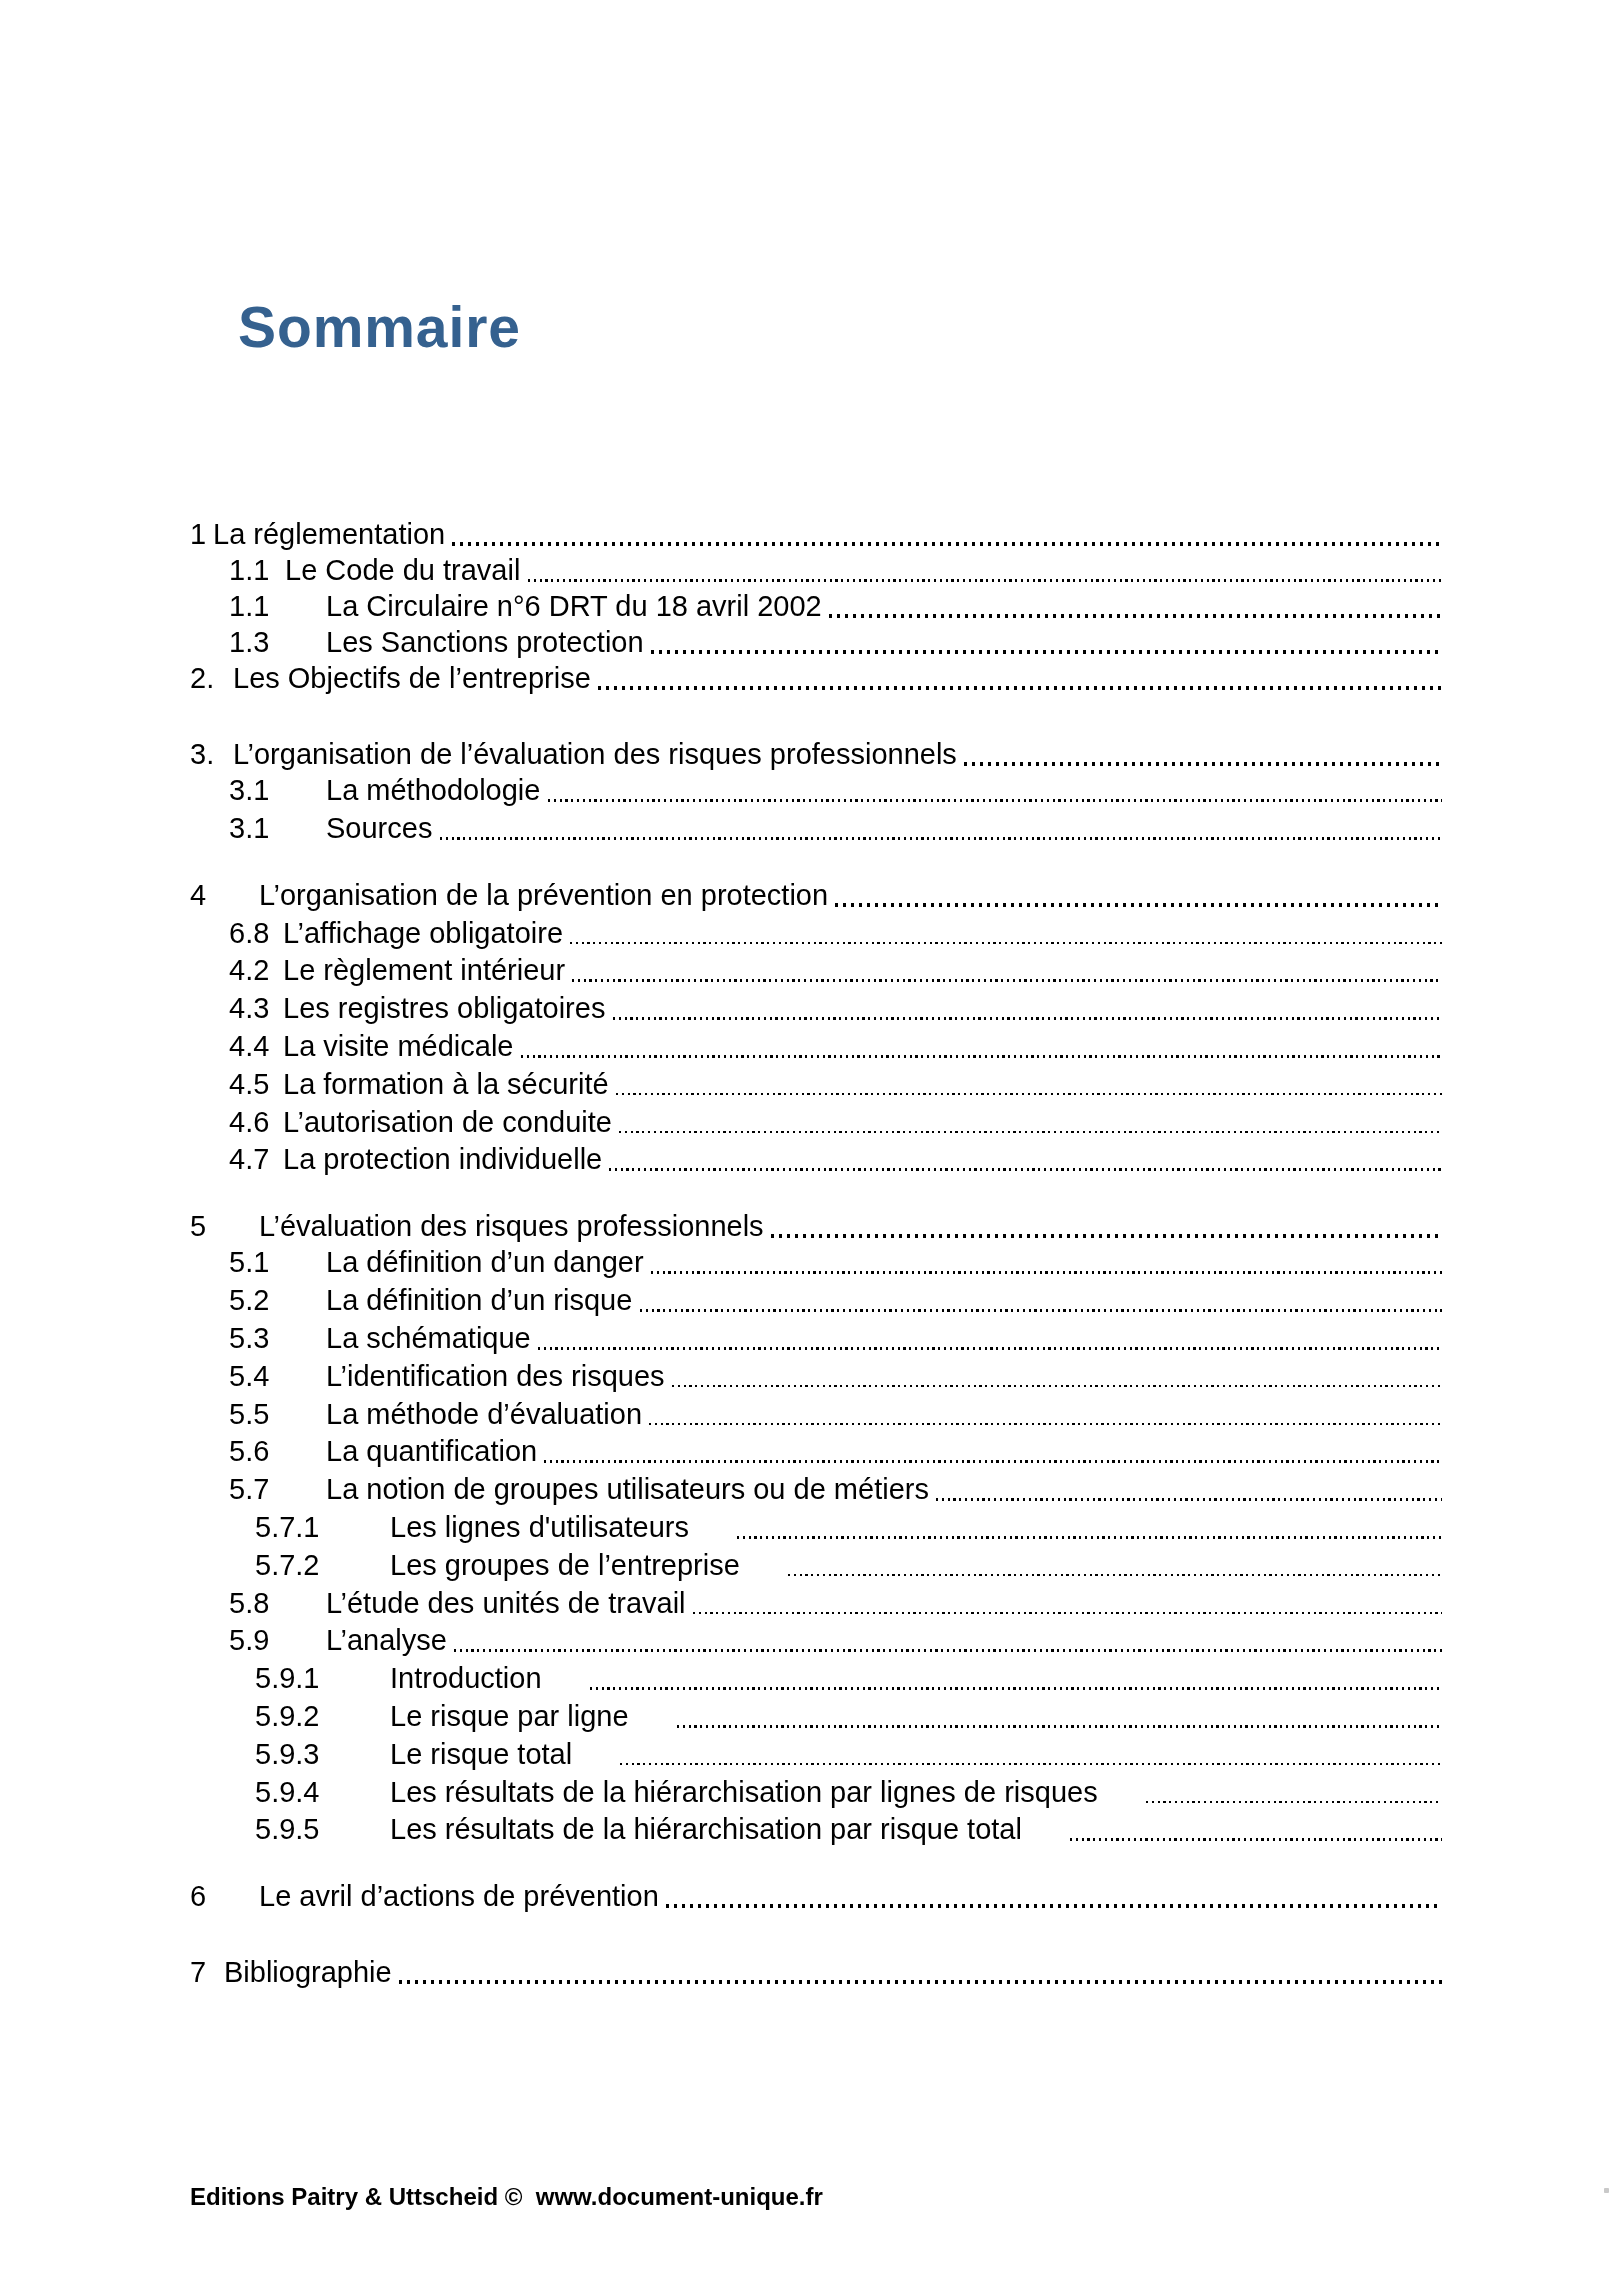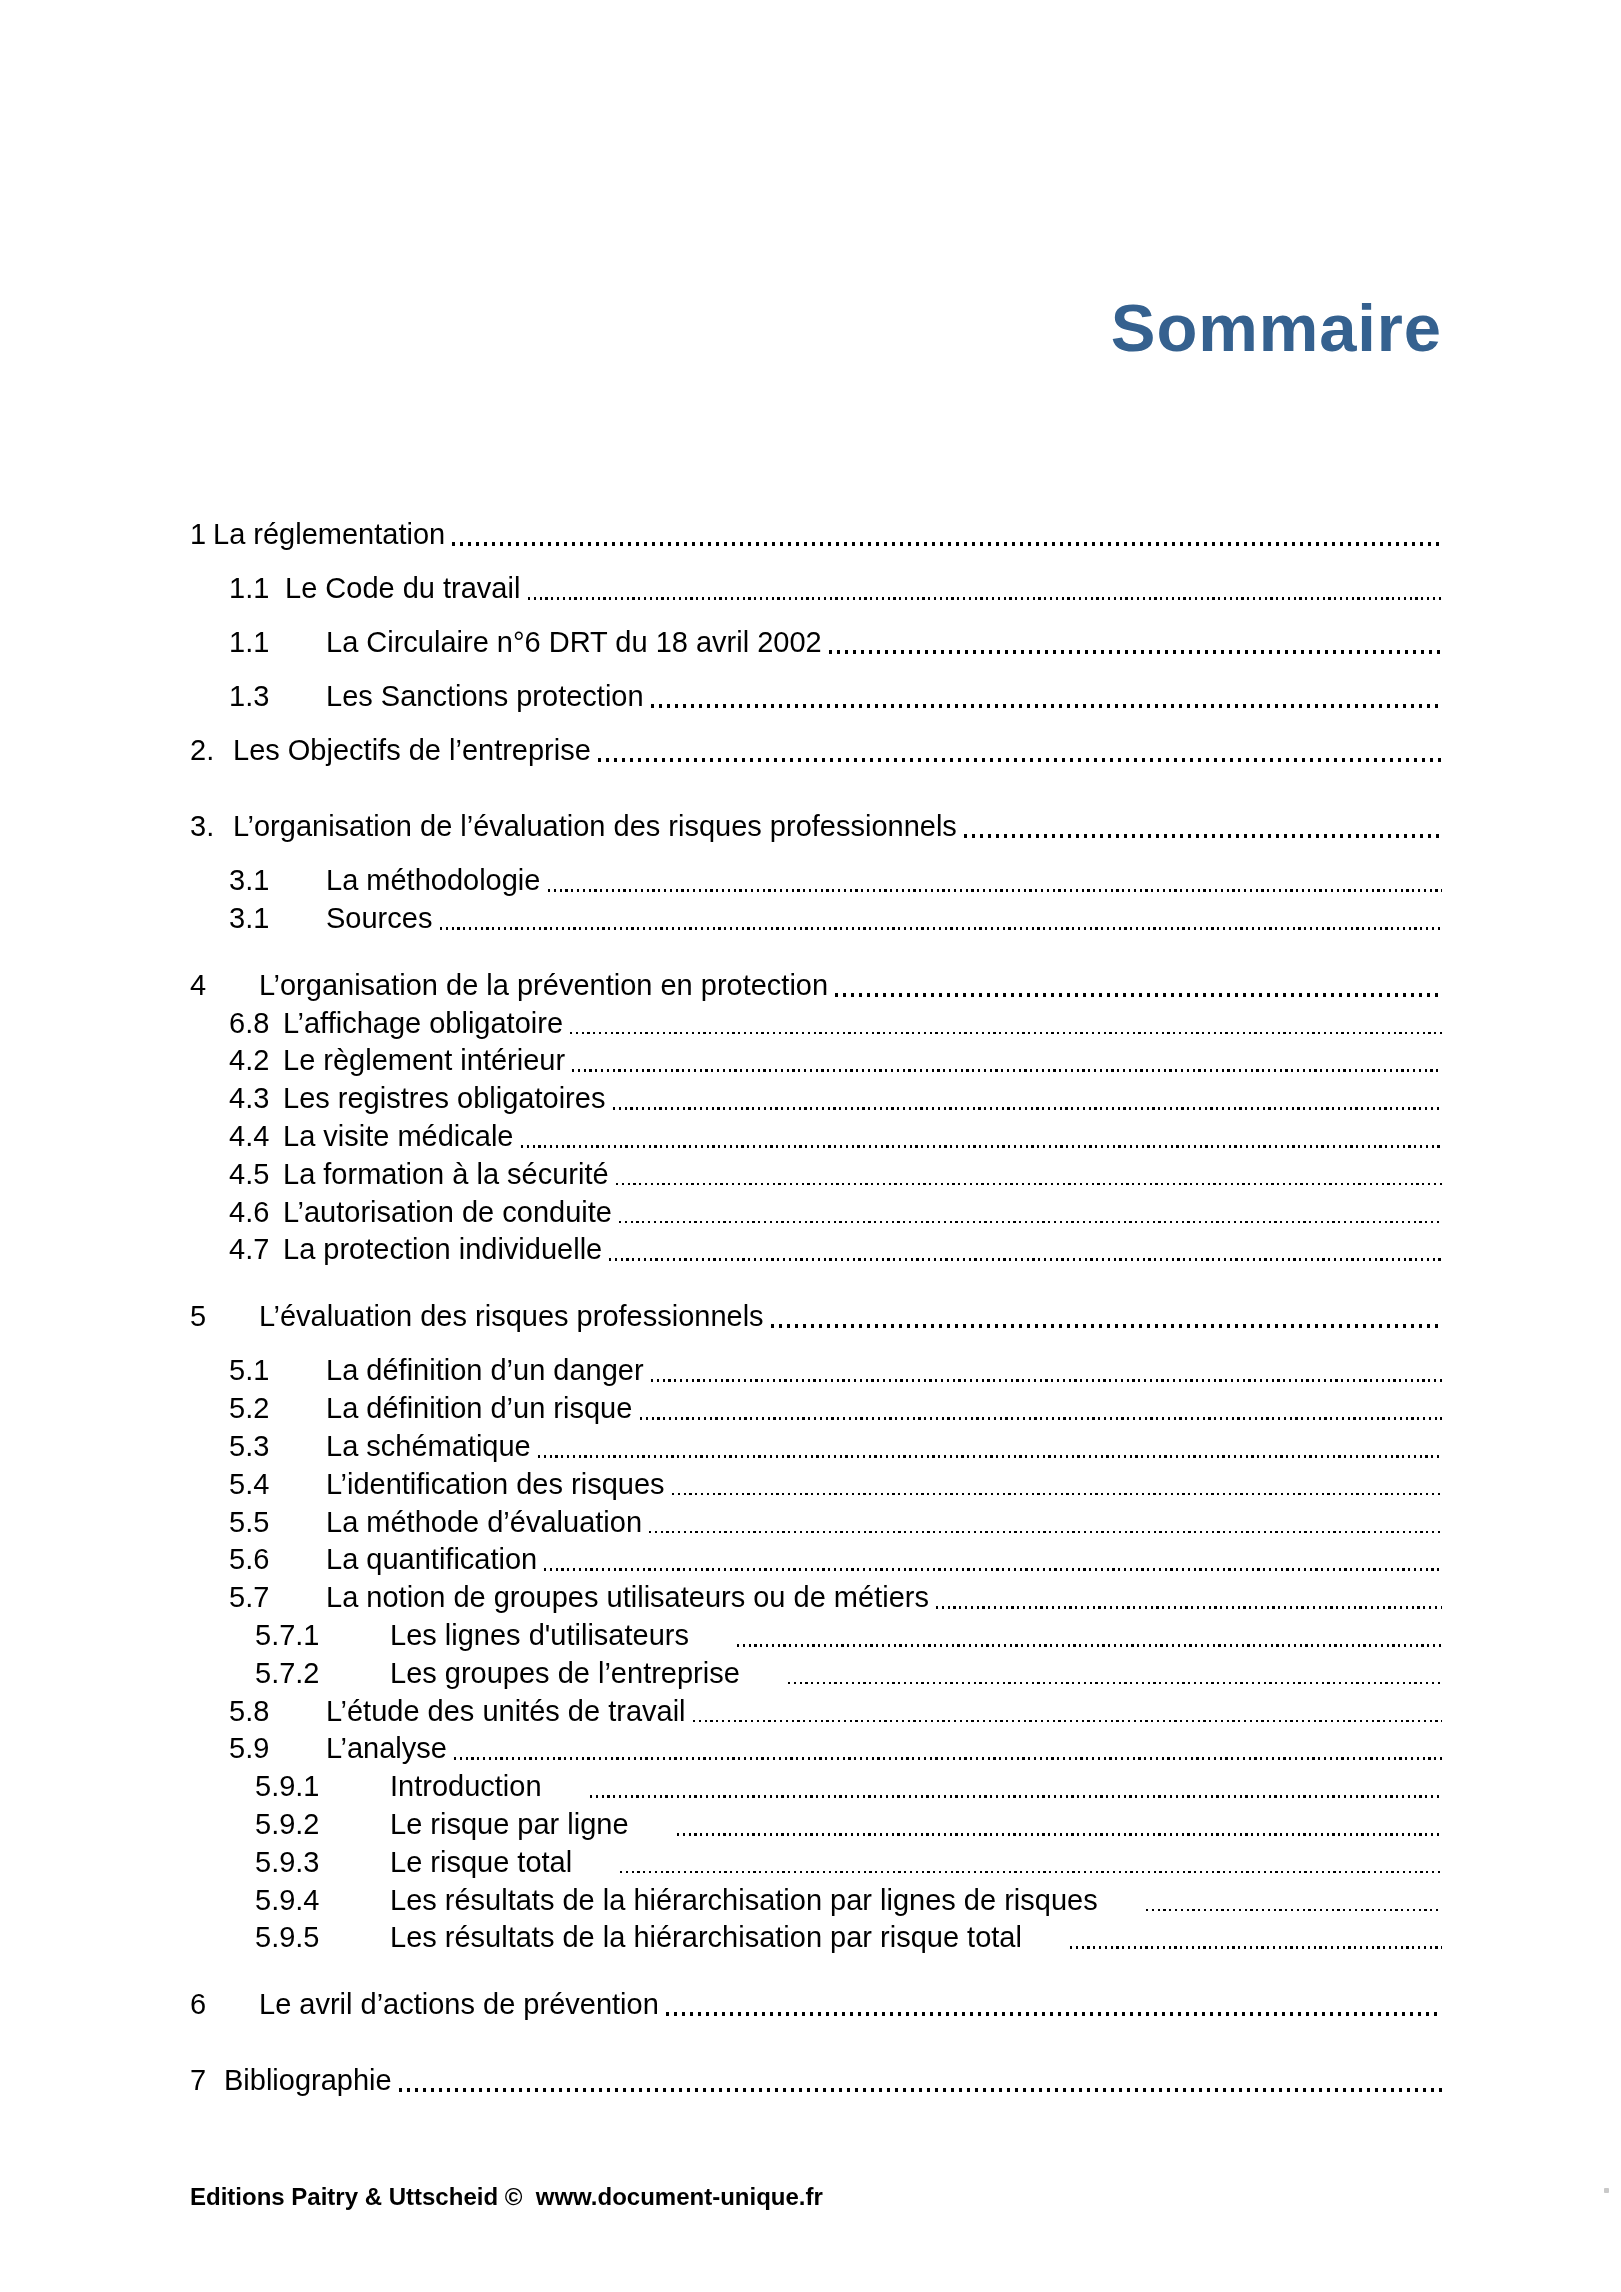--- a/index.html
+++ b/index.html
@@ -3,22 +3,22 @@
 <meta charset="utf-8">
 <style>
   html,body{margin:0;padding:0;}
   body{
     width:1622px;height:2293px;position:relative;overflow:hidden;
     background:#ffffff;color:#000;
     font-family:"Liberation Sans", sans-serif;
   }
   .content{padding:296px 180px 0 190px;}
   .doc-title{
-    font-size:67px;font-weight:bold;line-height:63px;letter-spacing:0.9px;
-    text-align:right;margin:0 0 157px 0;padding-left:48px;
+    font-size:57px;font-weight:bold;line-height:63px;letter-spacing:0.9px;
+    text-align:left;margin:0 0 157px 0;padding-left:48px;
     color:#35618F;
   }
   .toc{display:block;}
   .row{display:flex;align-items:stretch;line-height:36px;font-size:29px;}
   .num{flex:none;}
   .label{flex:none;white-space:nowrap;}
   .leader{
     flex:1 1 auto;min-width:0;align-self:flex-end;
     height:3.6px;margin:0 0 6.3px 7.2px;
   }
@@ -30,21 +30,21 @@
   .nw-xs{width:23px;}
   .nw-s{width:34px;}
   .nw-m{width:43px;}
   .nw-tab{width:69px;}
   .nw-subs{width:56px;}
   .nw-sub{width:97px;}
   .nw-sub4{width:54px;}
   .nw-l3{width:94px;}
   .gap-first{margin-top:0;}
   .gap-tight{margin-top:1.8px;}
-  .gap-small{margin-top:18px;}
+  .gap-small{}
   .gap-medium{margin-top:31px;}
   .gap-large{margin-top:40px;}
   .footer{
     position:absolute;left:190px;top:2183px;
     font-size:24px;font-weight:bold;white-space:pre;
   }
   .artifact-dot{
     position:absolute;left:1604px;top:2188px;width:5.4px;height:5.4px;
     background:#c9c9c9;border-radius:0.9px;
   }

